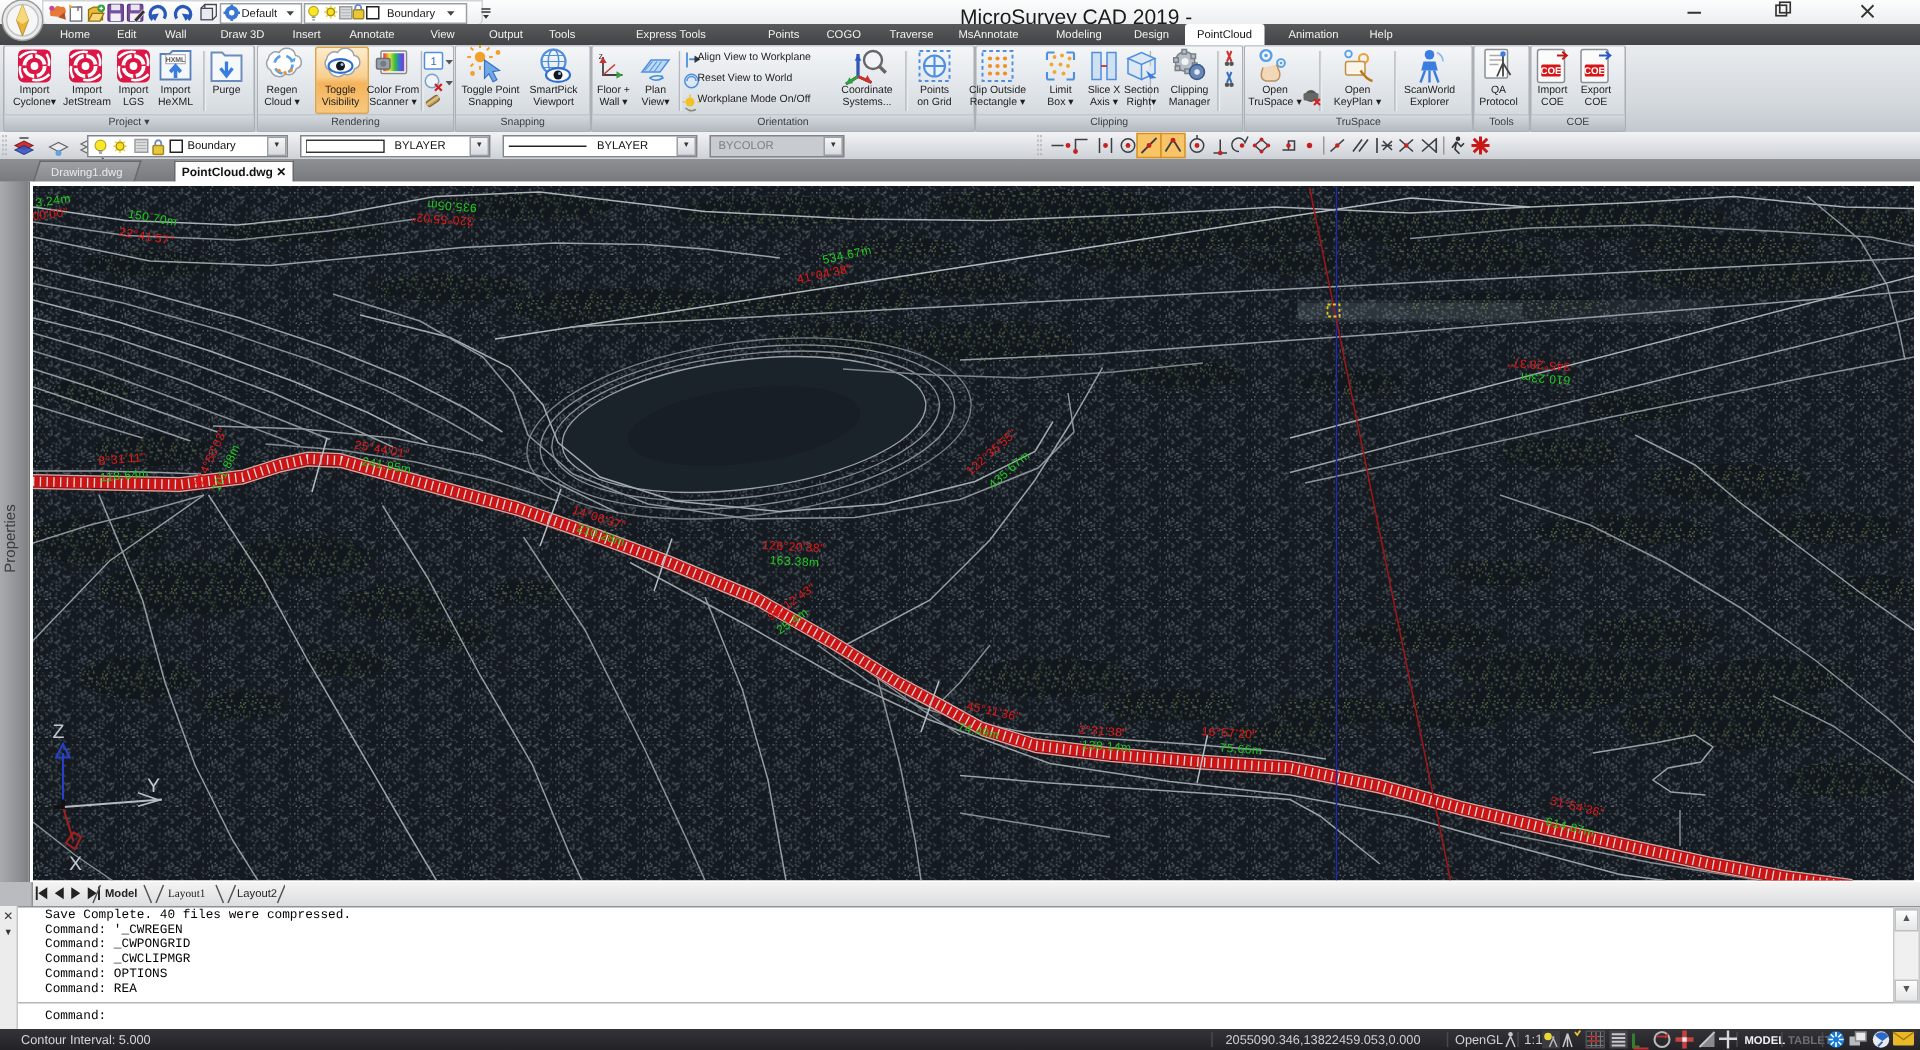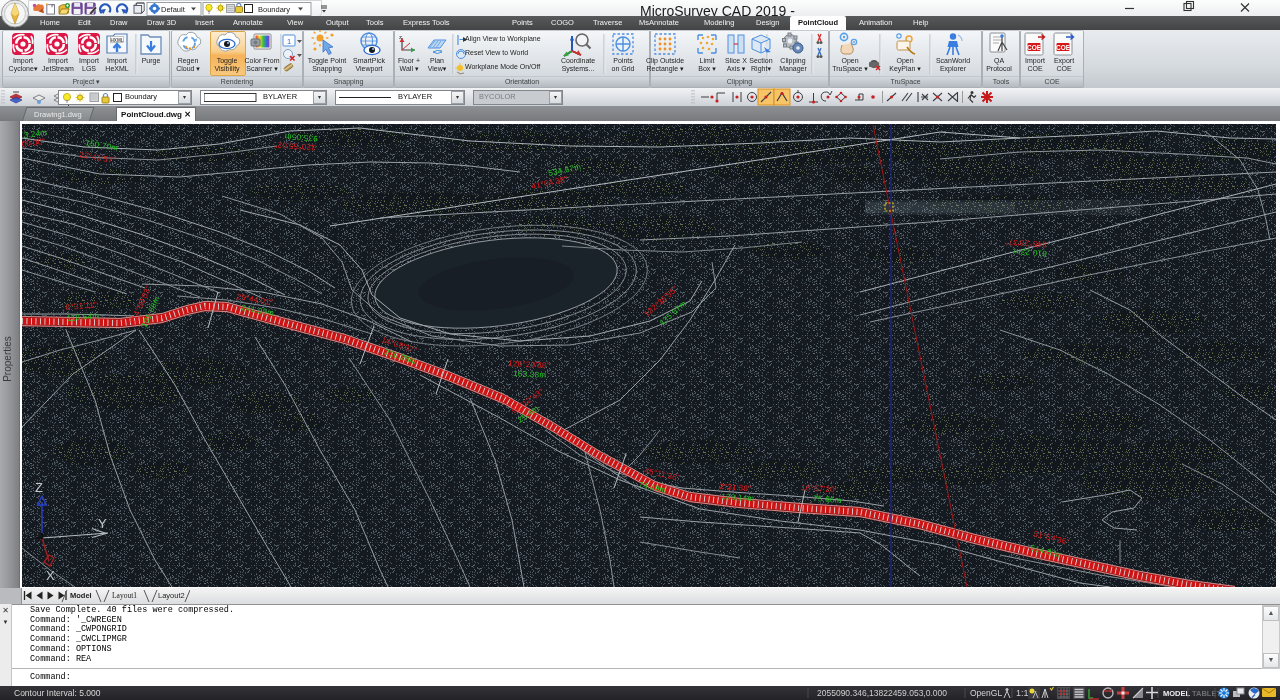--- a/index.html
+++ b/index.html
@@ -4,21 +4,21 @@
 <style>
 html,body{margin:0;padding:0;width:1280px;height:700px;overflow:hidden;}
 body{font-family:"Liberation Sans",sans-serif;position:relative;background:#fff;}
 .abs{position:absolute;}
 
 #titlebar{left:0;top:0;width:1280px;height:16px;background:linear-gradient(#fdfdfd,#eceef0);border-bottom:1px solid #c9ccd0;}
 #title{left:640px;top:3px;width:264px;font-size:14px;color:#1a1a1a;}
 
 #menubar{left:0;top:16px;width:1280px;height:14px;background:linear-gradient(#58595b,#434446);}
 .mi{position:absolute;top:0;height:14px;line-height:14px;font-size:7.5px;color:#f2f2f2;}
-#mi-active{background:#fff;color:#111;padding:0 8px;border-radius:2px 2px 0 0;font-weight:bold;}
+#mi-active{background:#fff;color:#111;padding:0 8px;border-radius:2px 2px 0 0;font-weight:normal;}
 
 #ribbon{left:0;top:30px;width:1280px;height:58px;background:linear-gradient(#e9ecef,#d2d7dc 70%,#c3c8ce);border-bottom:2px solid #55585c;}
 .grp{position:absolute;top:0px;height:56px;background:linear-gradient(#f4f6f8,#dbe0e5 65%,#cdd2d8);border:1px solid #aab0b6;border-top:1px solid #c6cbd1;border-radius:2px;}
 .grplabel{position:absolute;left:0;bottom:0;width:100%;height:10px;background:linear-gradient(#d4d9de,#b4bac1);font-size:7px;color:#3c4043;text-align:center;line-height:10px;border-top:1px solid #c2c7cd;}
 .btnlbl{position:absolute;font-size:7px;line-height:7.5px;color:#1e1e1e;text-align:center;white-space:nowrap;}
 #tgv{position:absolute;border:1px solid #dfa648;border-radius:2px;background:linear-gradient(#fdeccd,#f9cf8e 45%,#f5b35a 55%,#f8c87e);}
 
 #tb2{left:0;top:88px;width:1280px;height:18px;background:linear-gradient(#f2f3f5,#cdd1d6);border-bottom:1px solid #9ea2a7;}
 .combo{position:absolute;top:2px;height:13px;background:#fff;border:1px solid #82868c;font-size:7.5px;color:#111;}
 .combo .arr{position:absolute;right:0px;top:0px;width:11px;height:11px;background:linear-gradient(#f4f5f6,#d8dbdf);border:1px solid #9aa0a6;font-size:6px;line-height:11px;text-align:center;color:#333;}
@@ -146,28 +146,28 @@
 <svg class="abs" style="left:0px;top:0px;z-index:30;" width="32" height="29">
  <circle cx="15" cy="13.5" r="13.5" fill="#e9eaeb" stroke="#9a9a9a"></circle>
  <circle cx="15" cy="13.5" r="10.5" fill="#f6f6f6" stroke="#c5c5c5"></circle>
  <path d="M15 3 L19 13.5 L15 24 L11 13.5 Z" fill="#e8b33a" stroke="#a87f1d" stroke-width="0.5"></path>
  <path d="M15 3 L19 13.5 L15 16 L11 13.5 Z" fill="#f6d87a"></path>
 </svg>
 
 <div id="menubar" class="abs">
 <span class="mi" style="left:40px;">Home</span>
 <span class="mi" style="left:78px;">Edit</span>
-<span class="mi" style="left:110px;">Draw</span>
+<span class="mi" style="left:110px;">Wall</span>
 <span class="mi" style="left:147px;">Draw 3D</span>
 <span class="mi" style="left:195px;">Insert</span>
 <span class="mi" style="left:233px;">Annotate</span>
 <span class="mi" style="left:287px;">View</span>
 <span class="mi" style="left:326px;">Output</span>
 <span class="mi" style="left:366px;">Tools</span>
-<span class="mi" style="left:403px;">Express Tools</span>
+<span class="mi" style="left:424px;">Express Tools</span>
 <span class="mi" style="left:475px;margin-top:28px;">MsTools</span>
 <span class="mi" style="left:512px;">Points</span>
 <span class="mi" style="left:551px;">COGO</span>
 <span class="mi" style="left:593px;">Traverse</span>
 <span class="mi" style="left:639px;">MsAnnotate</span>
 <span class="mi" style="left:704px;">Modeling</span>
 <span class="mi" style="left:756px;">Design</span>
 <span class="mi" id="mi-active" style="left:790px;">PointCloud</span>
 <span class="mi" style="left:859px;">Animation</span>
 <span class="mi" style="left:913px;">Help</span>

